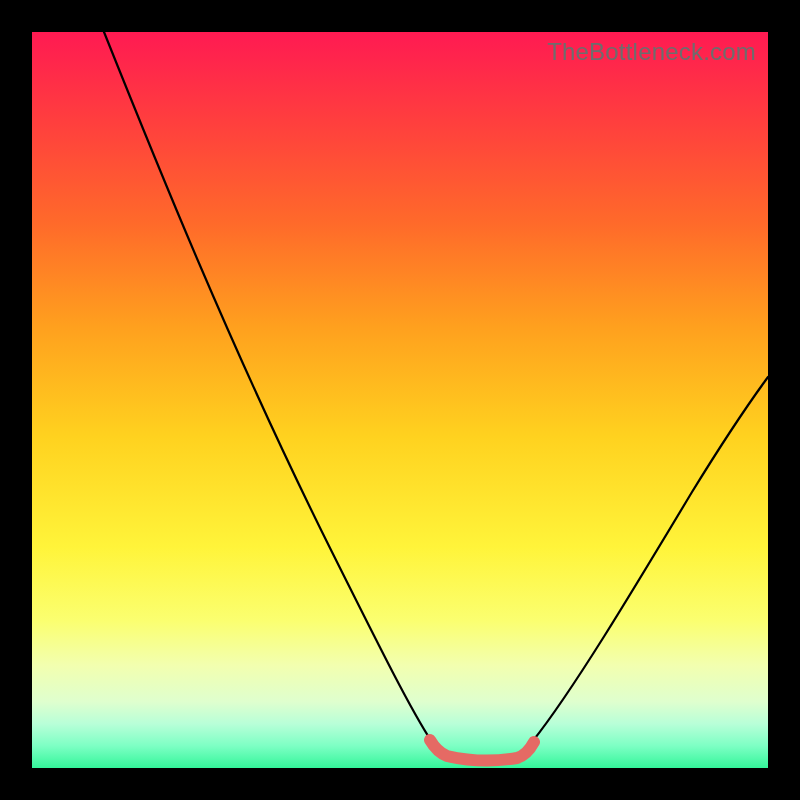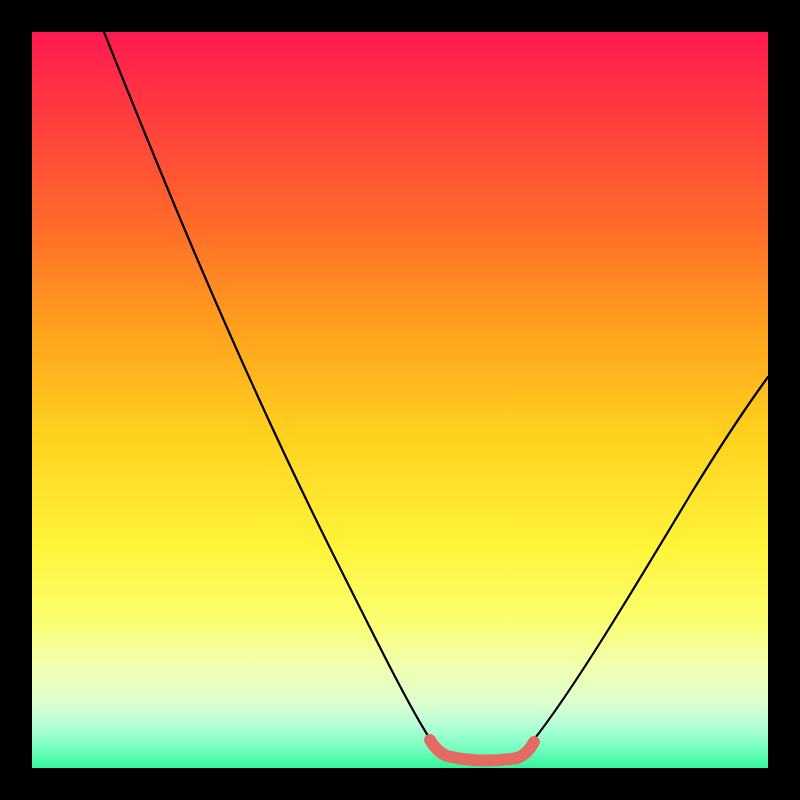--- a/index.html
+++ b/index.html
@@ -62,20 +62,21 @@
     stroke-width: 12;
     stroke-linecap: round;
     stroke-linejoin: round;
   }
 </style>
 </head>
 <body>
 
 <div class="frame">
   <div class="plot-area">
+    <div class="watermark">TheBottleneck.com</div>
 
     <svg class="curve" viewBox="0 0 736 736">
 
       <path class="thinline" d="M 72 0
                C 120 120, 200 320, 300 520
                C 350 620, 380 680, 400 710"></path>
 
       <path class="thinline" d="M 500 710
                C 540 660, 600 560, 660 460
                C 700 395, 725 360, 736 345"></path>

